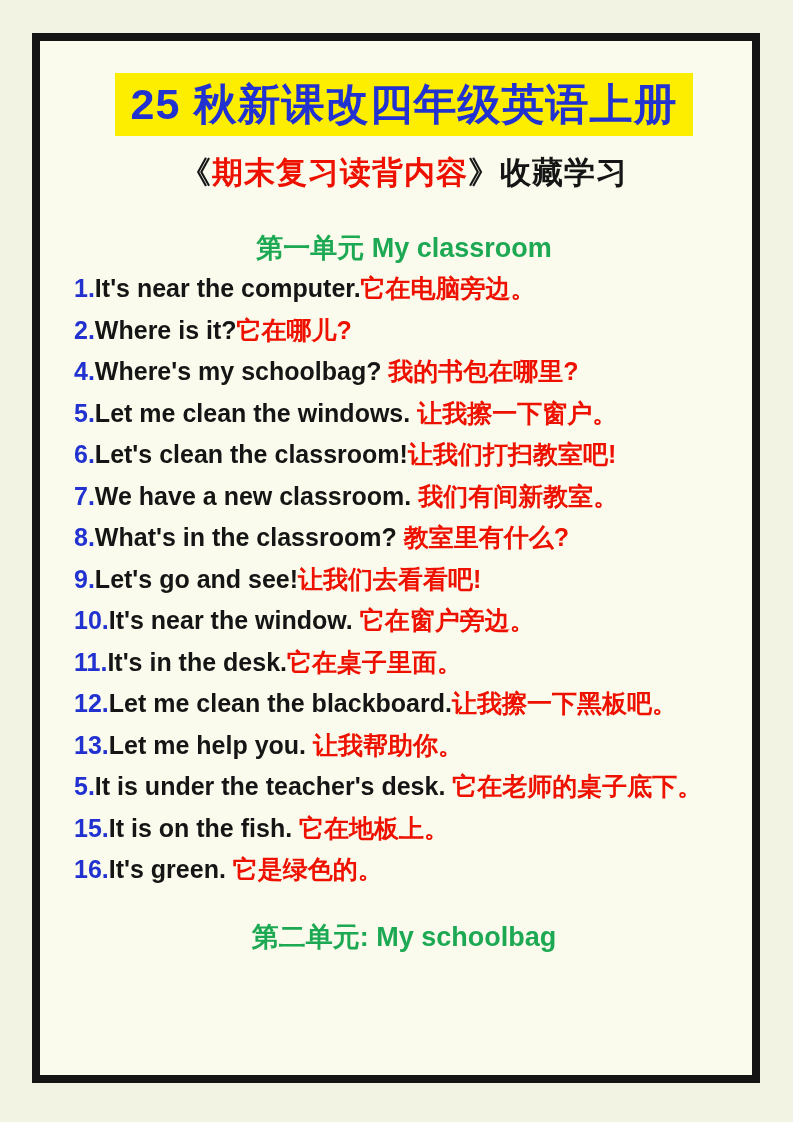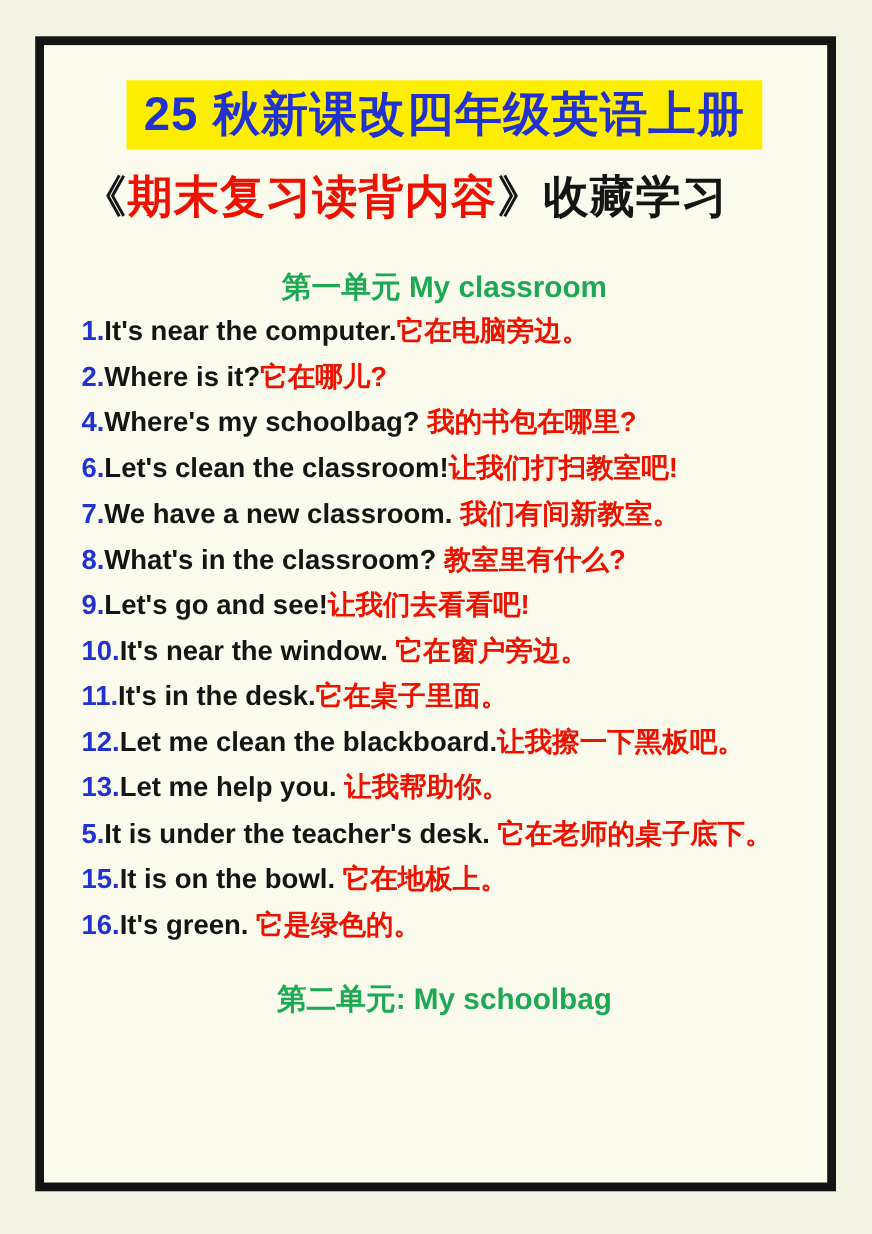--- a/index.html
+++ b/index.html
@@ -31,22 +31,22 @@
     background: #fdee00;
     color: #2132d1;
     font-size: 43px;
     font-weight: 700;
     letter-spacing: 1px;
     padding: 9px 16px;
     line-height: 1.05;
   }
   .subtitle {
     margin-top: 16px;
-    text-align: left;
-    font-size: 41px;
+    text-align: center;
+    font-size: 31px;
     font-weight: 700;
     color: #151515;
     letter-spacing: 1px;
     white-space: nowrap;
   }
   .subtitle .hl { color: #ee1100; }
   .sec-heading {
     margin-top: 36px;
     text-align: center;
     font-size: 27px;
@@ -84,40 +84,41 @@
     <div class="sec-heading">第一单元 My classroom</div>
 
     <div class="list">
   <div class="row"><span class="num">1.</span><span class="en">It's near the computer.</span><span class="zh">它在电脑旁边。</span></div>
 
   <div class="row"><span class="num">2.</span><span class="en">Where is it?</span><span class="zh">它在哪儿?</span></div>
 
 
   <div class="row"><span class="num">4.</span><span class="en">Where's my schoolbag?</span><span class="zh"> 我的书包在哪里?</span></div>
 
+  <div class="row"><span class="num">5.</span><span class="en">Let me clean the windows.</span><span class="zh"> 让我擦一下窗户。</span></div>
 
   <div class="row"><span class="num">6.</span><span class="en">Let's clean the classroom!</span><span class="zh">让我们打扫教室吧!</span></div>
 
   <div class="row"><span class="num">7.</span><span class="en">We have a new classroom.</span><span class="zh"> 我们有间新教室。</span></div>
 
   <div class="row"><span class="num">8.</span><span class="en">What's in the classroom?</span><span class="zh"> 教室里有什么?</span></div>
 
   <div class="row"><span class="num">9.</span><span class="en">Let's go and see!</span><span class="zh">让我们去看看吧!</span></div>
 
   <div class="row"><span class="num">10.</span><span class="en">It's near the window.</span><span class="zh"> 它在窗户旁边。</span></div>
 
   <div class="row"><span class="num">11.</span><span class="en">It's in the desk.</span><span class="zh">它在桌子里面。</span></div>
 
   <div class="row"><span class="num">12.</span><span class="en">Let me clean the blackboard.</span><span class="zh">让我擦一下黑板吧。</span></div>
 
   <div class="row"><span class="num">13.</span><span class="en">Let me help you.</span><span class="zh"> 让我帮助你。</span></div>
 
   <div class="row"><span class="num">5.</span><span class="en">It is under the teacher's desk.</span><span class="zh"> 它在老师的桌子底下。</span></div>
 
-  <div class="row"><span class="num">15.</span><span class="en">It is on the bowl.</span><span class="zh"> 它在地板上。</span></div>
+  <div class="row"><span class="num">15.</span><span class="en">It is on the fish.</span><span class="zh"> 它在地板上。</span></div>
 
   <div class="row"><span class="num">16.</span><span class="en">It's green.</span><span class="zh"> 它是绿色的。</span></div>
 </div>
 
     <div class="sec-heading second">第二单元: My schoolbag</div>
 
   </div>
 </div>
 
 </body></html>

